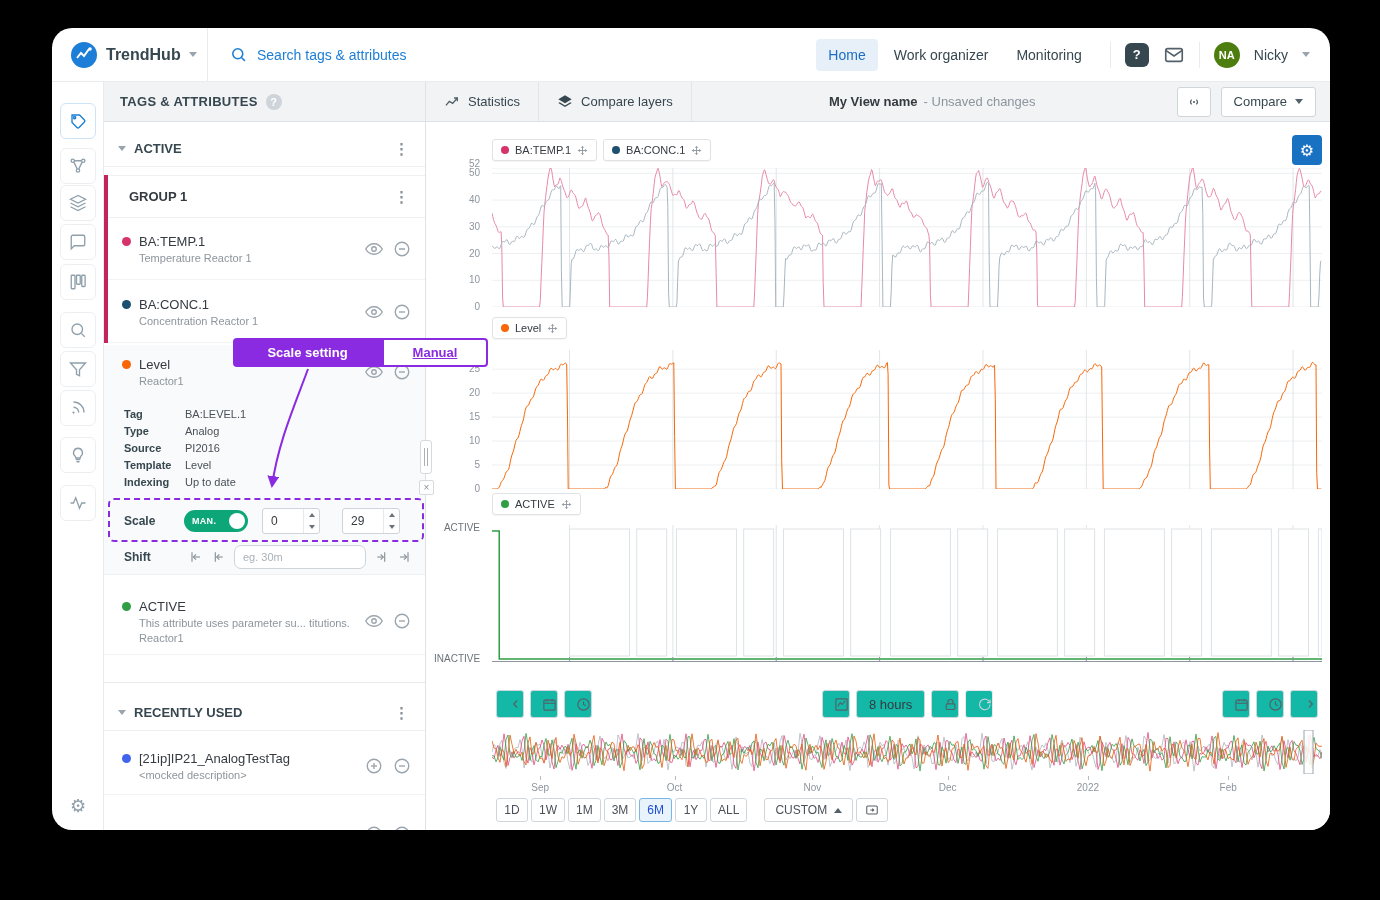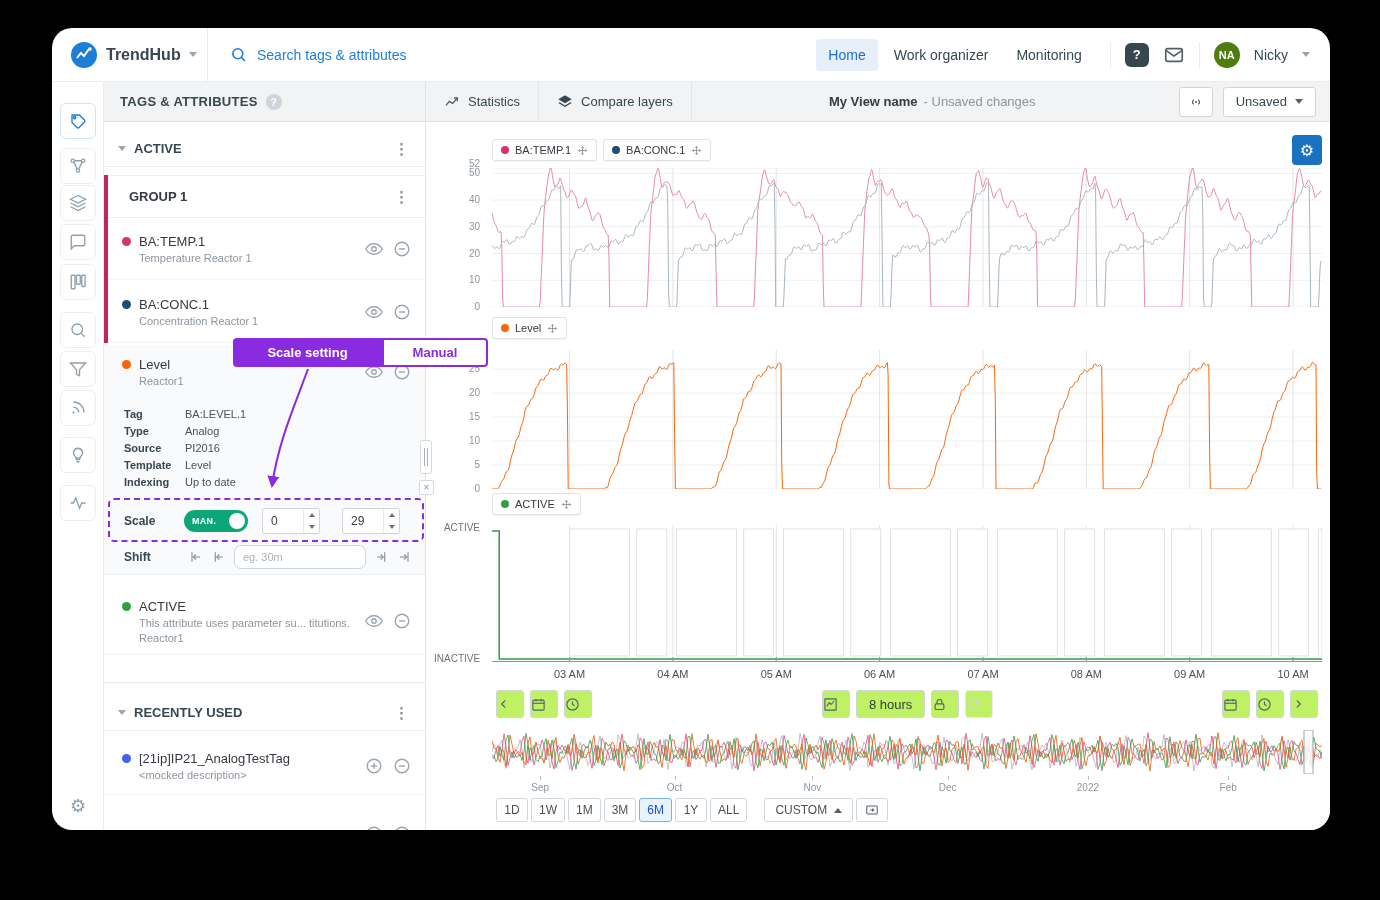--- a/index.html
+++ b/index.html
@@ -119,43 +119,43 @@
              border-radius: 4px; color: #fff; display: flex; align-items: center; justify-content: center;
              font-size: 16px; z-index: 3; }
   .plot { position: absolute; left: 66px; }
   .yticks { position: absolute; width: 58px; left: 4px; }
   .yticks span { position: absolute; right: 8px; font-size: 10px; color: #8d959d; line-height: 11px; width: 46px; text-align: right; }
   .yticks.state span { color: #6b7379; }
   .xlabels { position: absolute; left: 66px; top: 546px; width: 830px; height: 14px; }
   .xlabels span { position: absolute; font-size: 11px; color: #495057; width: 48px; text-align: center; }
   .ctrl { position: absolute; top: 568px; left: 0; right: 0; height: 30px; }
   .cgroup { position: absolute; display: flex; gap: 6px; }
-  .ibtn { width: 28px; height: 28px; border: 1px solid #cfd6db; border-radius: 3px; background: #bef264;
-          display: flex; align-items: center; justify-content: flex-start; color: #546069; }
+  .ibtn { width: 28px; height: 28px; border: 1px solid #cfd6db; border-radius: 3px; background: #14b8a6;
+          display: flex; align-items: center; justify-content: flex-end; color: #546069; }
   .ibtn svg { stroke: currentColor; }
   .durbtn { width: auto; padding: 0 12px; font-size: 13px; color: #343a40; height: 28px; }
   .ibtn.disabled { color: #cdd4d9; border-color: #e6eaed; }
   .ovlabels { position: absolute; left: 66px; top: 656px; width: 830px; height: 16px; text-decoration: underline; }
   .ovl { position: absolute; font-size: 10px; color: #8d959d; transform: translateX(-50%); top: 4px; }
   .ovt { position: absolute; width: 1px; height: 4px; background: #b6bec4; top: -2px; }
   .zoomrow { position: absolute; top: 676px; left: 70px; display: flex; gap: 3px; align-items: center; }
   .zb { min-width: 32px; height: 24px; padding: 0 7px; border: 1px solid #cfd6db; border-radius: 3px;
         background: #fff; font-size: 12px; color: #495057; display: flex; align-items: center;
         justify-content: center; gap: 7px; }
   .zb.active { color: #1d4ed8; border-color: #79b6e6; background: #e9f3fb; }
   .custom { margin-left: 14px; padding: 0 10px; }
 
   
   .overlay { position: absolute; inset: 0; pointer-events: none; z-index: 10; }
   .callout1 { position: absolute; left: 181px; top: 310px; width: 149px; height: 29px; background: #8a2be2;
               color: #fff; font-weight: 700; font-size: 13px; display: flex; align-items: center;
               justify-content: center; border-radius: 4px 0 0 4px; }
   .callout2 { position: absolute; left: 330px; top: 310px; width: 106px; height: 29px; background: #fff;
               border: 2px solid #8a2be2; color: #8a2be2; font-weight: 700; font-size: 13px; display: flex;
-              align-items: center; justify-content: center; border-radius: 0 4px 4px 0; }
+              align-items: center; justify-content: center; border-radius: 0 4px 4px 0; text-decoration: underline; }
   .dashedbox { position: absolute; left: 56px; top: 470px; width: 316px; height: 44px;
                border: 2px dashed #8a2be2; border-radius: 6px; }
   .grip { position: absolute; left: 368px; top: 412px; width: 12px; height: 34px; border: 1px solid #d4dade;
           background: #fff; border-radius: 3px; display: flex; align-items: center; justify-content: center; gap: 2px; }
   .grip i { display: block; width: 1px; height: 18px; background: #aab2b9; }
   .gripx { position: absolute; left: 367px; top: 452px; width: 15px; height: 15px; border: 1px solid #d4dade;
            background: #fff; border-radius: 2px; color: #8d959d; font-size: 10px; line-height: 13px;
            text-align: center; }
 </style>
 </head>
@@ -533,21 +533,21 @@
         </div>
         <div class="mt-right">
           <div class="btn bcast">
             <svg width="16" height="16" viewBox="0 0 24 24" fill="none" stroke="#546069" stroke-width="1.8">
                 <circle cx="12" cy="12" r="1.6" fill="#546069" stroke="none"></circle>
                 <path d="M8.5 8.5a5 5 0 0 0 0 7"></path>
                 <path d="M15.5 8.5a5 5 0 0 1 0 7"></path>
               </svg>
           </div>
           <div class="btn actions">
-            <span>Unsaved</span>
+            <span>Compare</span>
             <span class="tri-down" style="border-top-color:#546069"></span>
           </div>
         </div>
       </div>
 
       <div class="charts">
 
         <div class="leg" style="left:66px;top:17px">
           <div class="chip">
             <span class="dot" style="background: rgb(214, 51, 108);"></span>
@@ -678,30 +678,20 @@
             <line x1="77.52179327521795" y1="132" x2="77.52179327521795" y2="137" stroke="#8d959d"></line>
             <line x1="180.88418430884184" y1="132" x2="180.88418430884184" y2="137" stroke="#8d959d"></line>
             <line x1="284.2465753424658" y1="132" x2="284.2465753424658" y2="137" stroke="#8d959d"></line>
             <line x1="387.6089663760897" y1="132" x2="387.6089663760897" y2="137" stroke="#8d959d"></line>
             <line x1="490.9713574097136" y1="132" x2="490.9713574097136" y2="137" stroke="#8d959d"></line>
             <line x1="594.3337484433375" y1="132" x2="594.3337484433375" y2="137" stroke="#8d959d"></line>
             <line x1="697.6961394769614" y1="132" x2="697.6961394769614" y2="137" stroke="#8d959d"></line>
             <line x1="801.0585305105853" y1="132" x2="801.0585305105853" y2="137" stroke="#8d959d"></line>
           </svg>
 
-        <div class="xlabels" id="xlabels">
-            <span style="left: 53.5218px;">03 AM</span>
-            <span style="left: 156.884px;">04 AM</span>
-            <span style="left: 260.247px;">05 AM</span>
-            <span style="left: 363.609px;">06 AM</span>
-            <span style="left: 466.971px;">07 AM</span>
-            <span style="left: 570.334px;">08 AM</span>
-            <span style="left: 673.696px;">09 AM</span>
-            <span style="left: 777.059px;">10 AM</span>
-          </div>
 
         <div class="ctrl">
           <div class="cgroup" style="left:70px">
             <div class="ibtn">
                 <svg width="14" height="14" viewBox="0 0 24 24" fill="none" stroke-width="2">
                   <polyline points="14,6 8,12 14,18"></polyline>
                 </svg>
               </div>
             <div class="ibtn">
                 <svg width="15" height="15" viewBox="0 0 24 24" fill="none" stroke-width="1.8">

